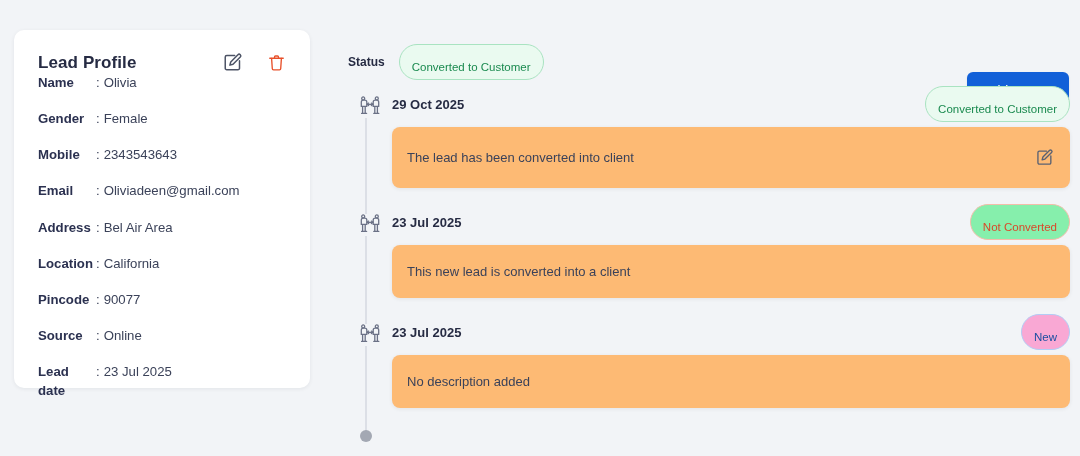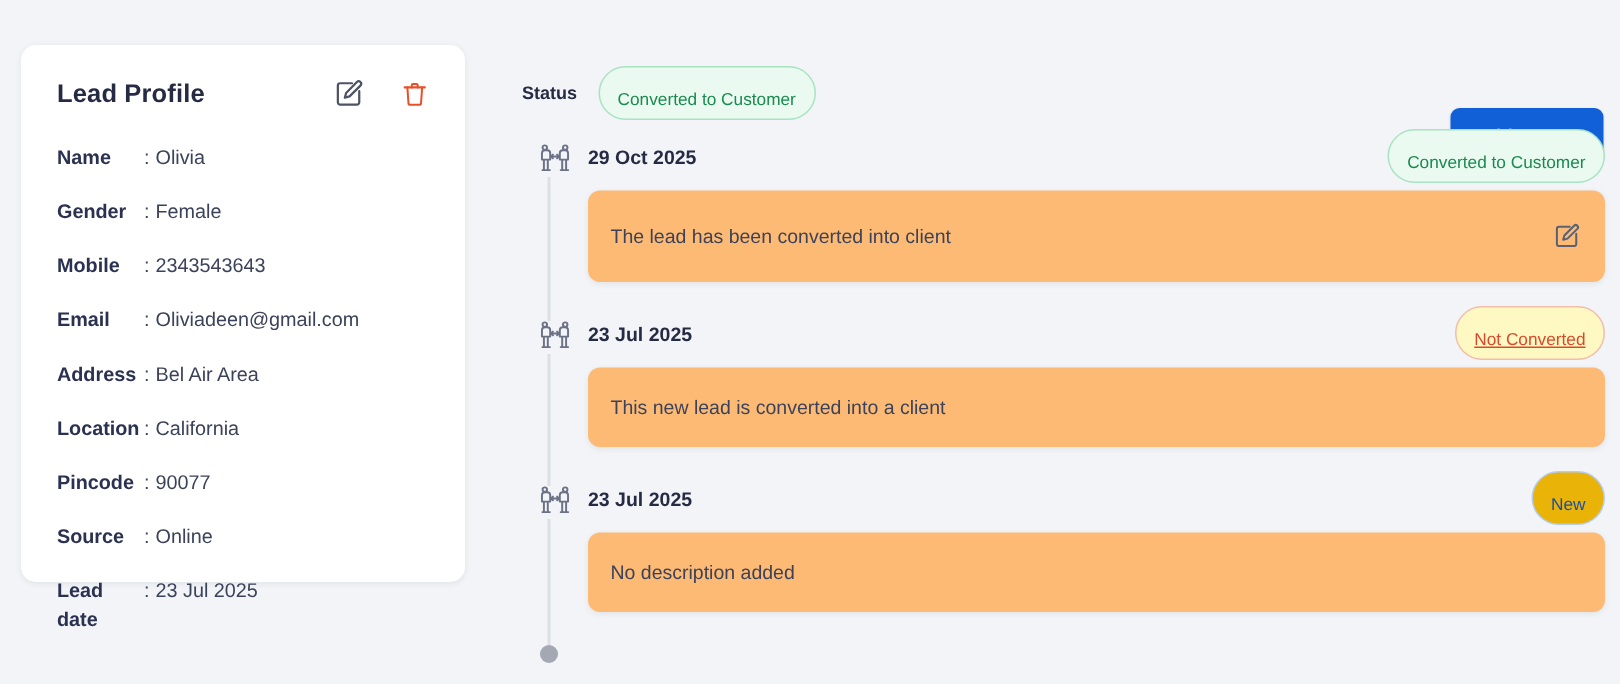--- a/index.html
+++ b/index.html
@@ -16,21 +16,20 @@
     position: absolute;
     left: 14px; top: 30px;
     width: 296px; height: 358px;
     background: #ffffff;
     border-radius: 10px;
     box-shadow: 0 1px 4px rgba(16,24,40,0.07);
     padding: 22px 24px 0 24px;
   }
   .profile-head {
     display: flex; align-items: center; justify-content: space-between;
-    margin-bottom: 22px;
   }
   .profile-title {
     font-size: 17px; font-weight: bold; color: #262b43;
     letter-spacing: .1px;
   }
   .head-icons { display: flex; align-items: center; gap: 24px; }
   .icon-btn { display: flex; align-items: center; justify-content: center; cursor: pointer; }
 
   .field-row {
     display: flex; align-items: flex-start;
@@ -57,22 +56,22 @@
 
   .badge {
     display: inline-flex; align-items: center; justify-content: center;
     border-radius: 999px;
     font-size: 11.5px;
     padding: 16px 12px 5px 12px;
     white-space: nowrap;
     line-height: 1.15;
   }
   .badge-green { background: #eafaf0; border: 1px solid #a9e3c1; color: #1a8a4f; }
-  .badge-red   { background: #fef9c3; border: 1px solid #f3bdaa; color: #d9492a; text-decoration: underline; }
-  .badge-blue  { background: #eab308; border: 1px solid #b3ccf5; color: #1c4fa1; }
+  .badge-red   { background: #86efac; border: 1px solid #f3bdaa; color: #d9492a; }
+  .badge-blue  { background: #f9a8d4; border: 1px solid #b3ccf5; color: #1c4fa1; }
 
   .add-status-btn {
     position: absolute; right: 11px; top: 36px;
     background: #1260d8; color: #ffffff;
     border: none; border-radius: 6px;
     font-family: "Liberation Sans", sans-serif;
     font-size: 14px;
     padding: 11px 17px;
     cursor: pointer;
     box-shadow: 0 1px 2px rgba(16,24,40,0.10);

